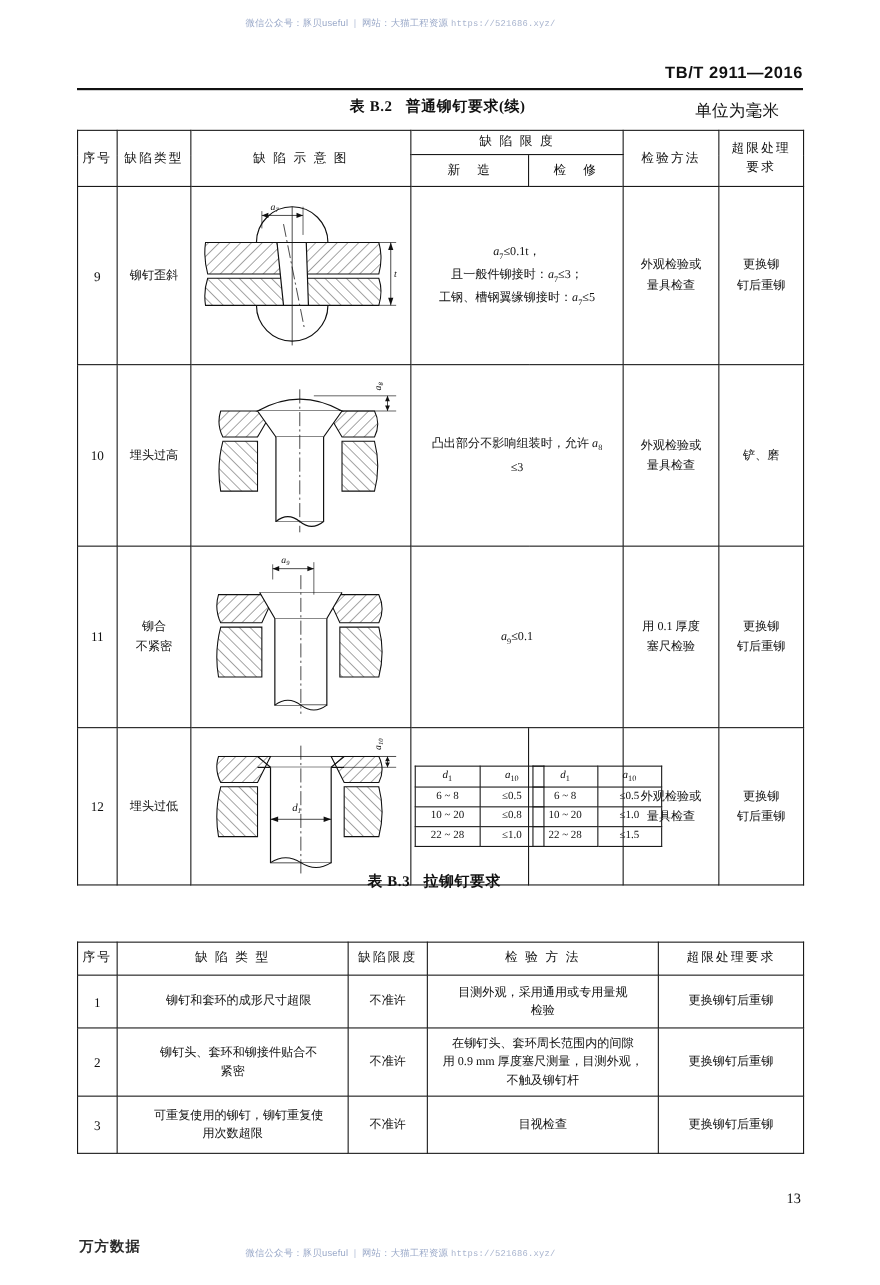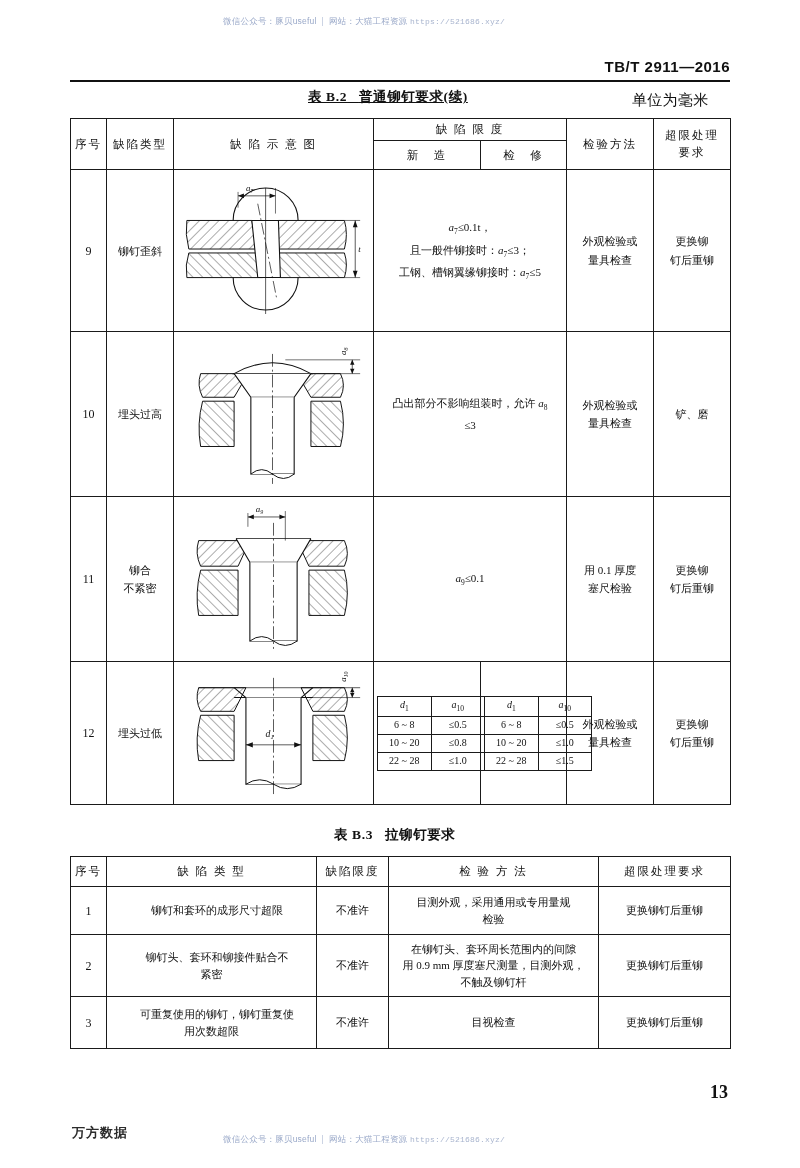--- a/index.html
+++ b/index.html
@@ -119,21 +119,21 @@
     font-style: normal;
     font-family: "Liberation Serif", serif;
   }
 
   
   table.mini {
     border-collapse: collapse;
     margin: 0 auto;
     font-size: 10px;
     table-layout: fixed;
-    width: 108px;
+    width: 118px;
   }
   table.mini td {
     border: 1px solid #1a1a1a;
     padding: 1px 2px;
     text-align: center;
     line-height: 1.45;
     height: 15px;
   }
   table.mini td.h { font-style: italic; }
 
@@ -148,22 +148,22 @@
     justify-content: center;
   }
   svg.fig { display: block; }
 
   
   .pageno {
     position: absolute;
     right: 72px;
     top: 1082px;
     font-family: "Liberation Serif", serif;
-    font-size: 18px;
-    font-weight: bold;
+    font-size: 13px;
+    font-weight: normal;
   }
   .wanfang {
     position: absolute;
     left: 72px;
     top: 1124px;
     font-family: "Liberation Sans", sans-serif;
     font-size: 13px;
     font-weight: bold;
     letter-spacing: 1px;
     color: #2b2b2b;
@@ -175,21 +175,21 @@
 <div class="page">
 
   <div class="wm wm-top">
     <span>微信公众号：</span><span>豚贝useful</span><span class="sep">|</span><span>网站：</span><span>大猫工程资源</span>
     <span class="url">https://521686.xyz/</span>
   </div>
 
   <div class="runhead">TB/T 2911—2016</div>
   <div class="rule-top"></div>
 
-  <div class="caption" style="left:308px; top:88px;text-decoration:underline;">
+  <div class="caption" style="left:318px; top:88px;">
     <span class="num">表 B.2</span>
     &nbsp;&nbsp;<span>普通铆钉要求(续)</span>
   </div>
   <div class="unit-note" style="left:632px; top:91px;">单位为毫米</div>
 
   <table class="doc tb2">
     <colgroup>
       <col style="width:36px">
       <col style="width:67px">
       <col style="width:200px">
@@ -463,21 +463,21 @@
           <div class="stack">量具检查</div>
         </td>
         <td>
           <div class="stack">更换铆</div>
           <div class="stack">钉后重铆</div>
         </td>
       </tr>
     </tbody>
   </table>
 
-  <div class="caption" style="left:334px; top:826px;">
+  <div class="caption" style="left:334px; top:792px;">
     <span class="num">表 B.3</span>
     &nbsp;&nbsp;<span>拉铆钉要求</span>
   </div>
 
   <table class="doc tb3">
     <colgroup>
       <col style="width:36px">
       <col style="width:210px">
       <col style="width:72px">
       <col style="width:210px">

